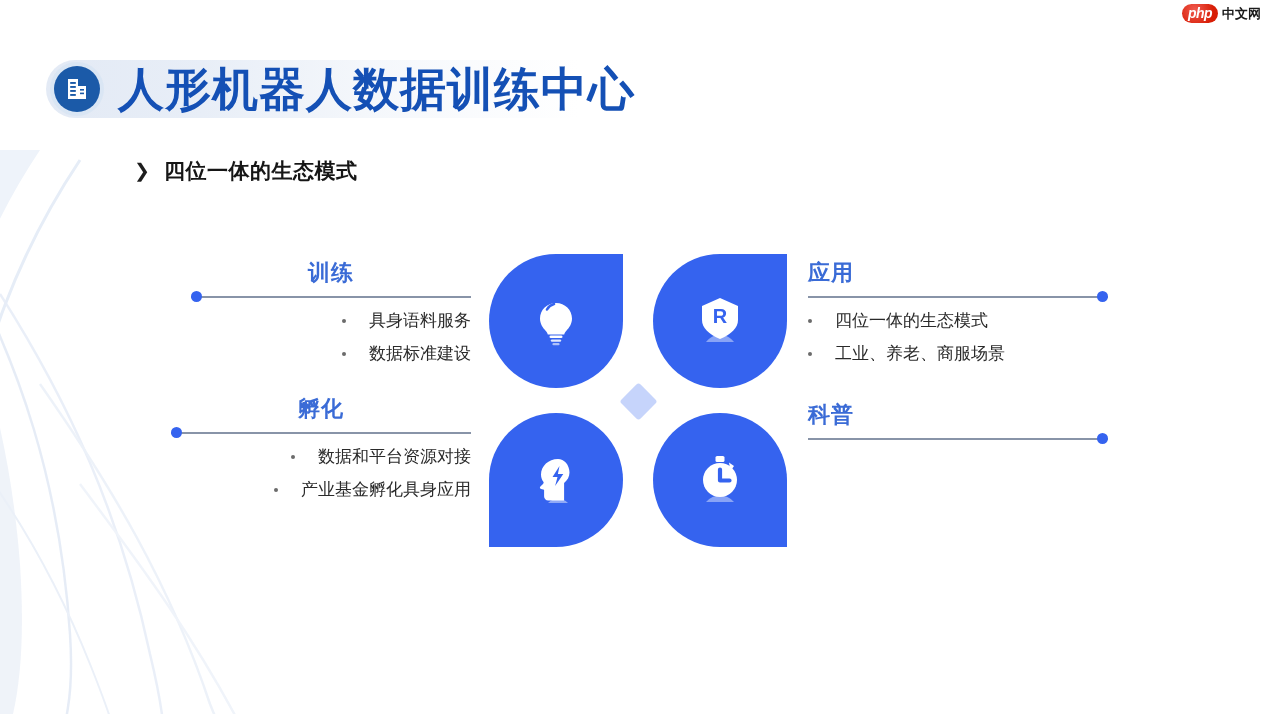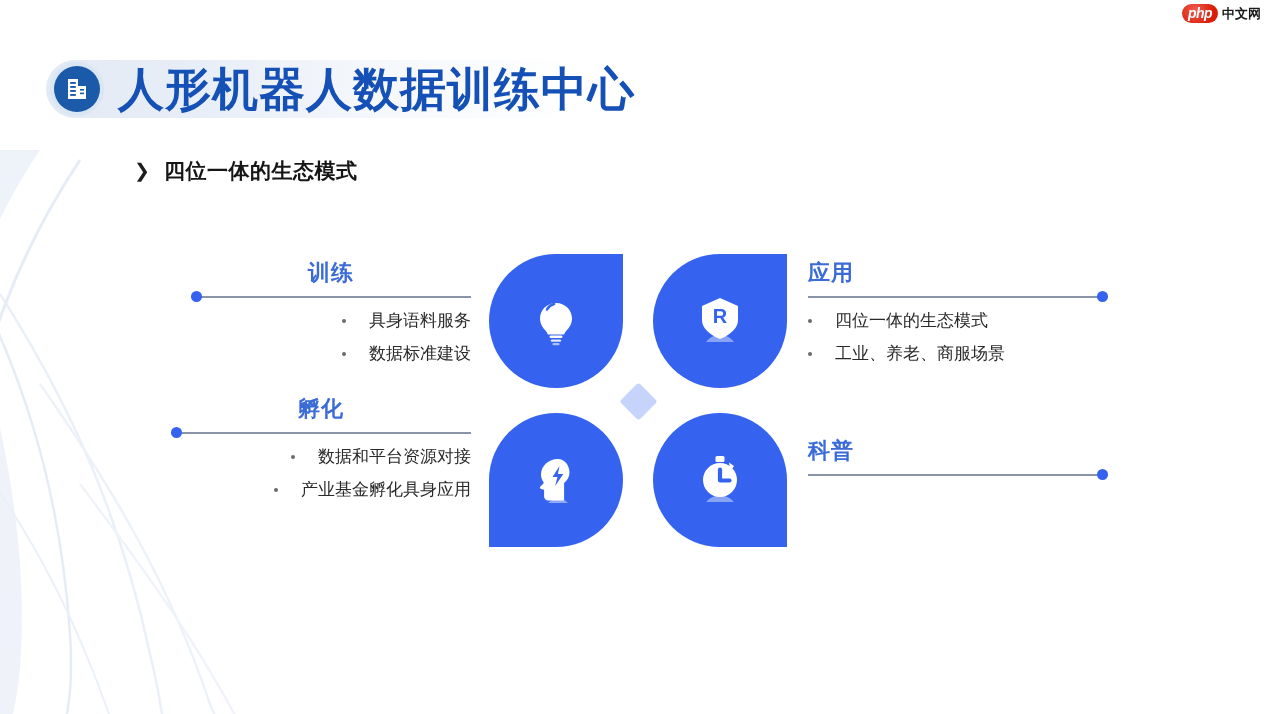--- a/index.html
+++ b/index.html
@@ -240,21 +240,21 @@
     border-radius: 50%;
     background: #6b6b6b;
     flex: 0 0 auto;
   }
   .quad-left .bullet-dot { order: -1; }
 
   
   #quad-train   { right: 796px; top: 262px; width: 280px; }
   #quad-apply   { left: 808px;  top: 262px; width: 300px; }
   #quad-incub   { right: 796px; top: 398px; width: 300px; }
-  #quad-popsci  { left: 808px;  top: 440px; width: 300px; }
+  #quad-popsci  { left: 808px;  top: 404px; width: 300px; }
 </style>
 </head>
 <body>
 
 <div id="slide">
 
   <svg class="bg-deco-top" viewBox="0 0 240 330" aria-hidden="true">
     <path d="M120 0 C60 90 30 180 0 330 L0 0 Z" fill="#eef3fa"></path>
     <path d="M160 10 C100 100 60 200 40 330" stroke="#e6edf7" stroke-width="3" fill="none"></path>
   </svg>

